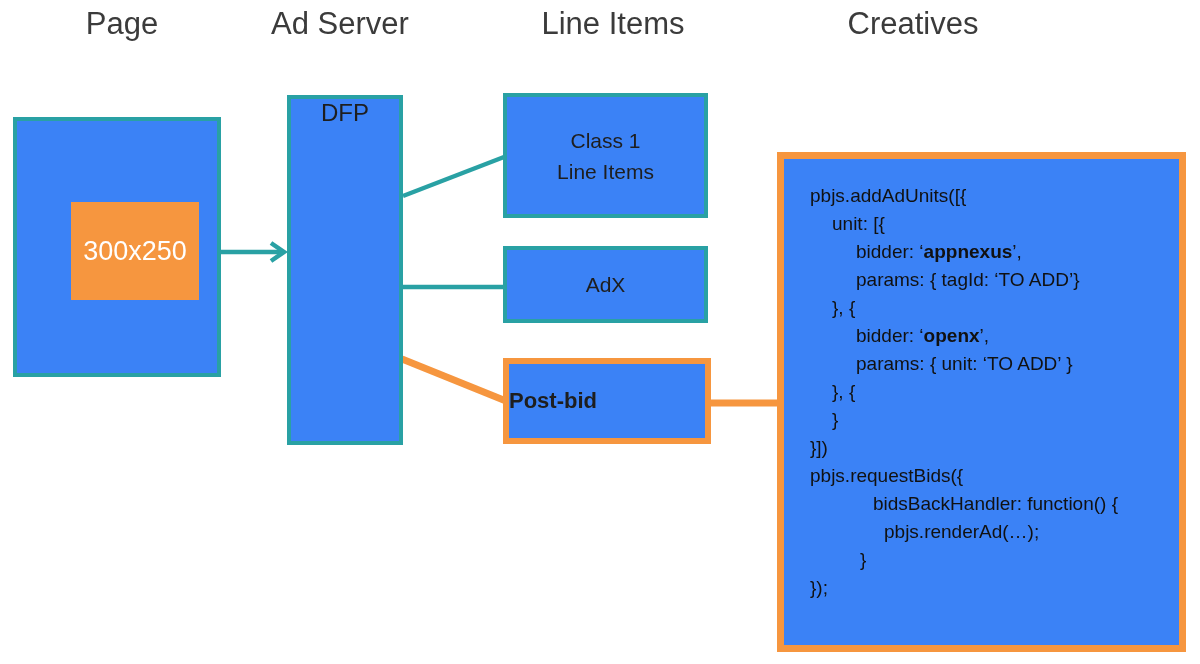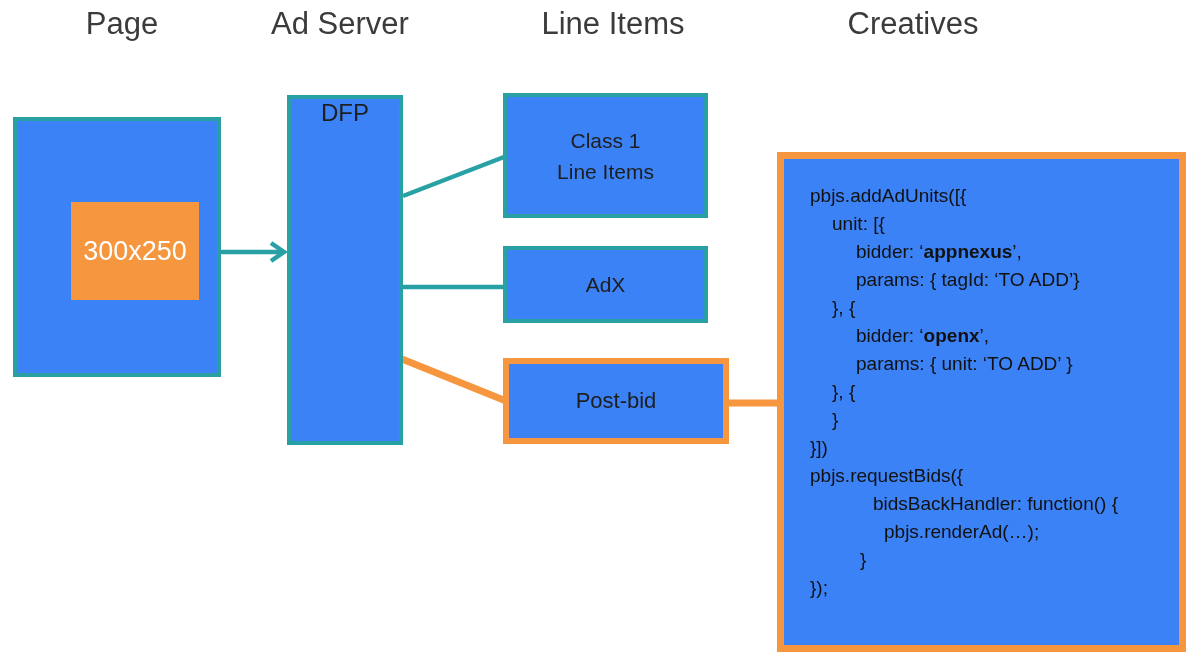--- a/index.html
+++ b/index.html
@@ -63,23 +63,23 @@
   }
 
   .adx-box {
     left: 503px; top: 246px; width: 205px; height: 77px;
     display: flex; align-items: center; justify-content: center;
     font-size: 21px;
     color: var(--label-text, #1E1E1E);
   }
 
   .postbid-box {
-    left: 503px; top: 358px; width: 226px; height: 86px;
-    display: flex; align-items: center; justify-content: center;
-    font-size: 22px; font-weight: normal;
+    left: 503px; top: 358px; width: 208px; height: 86px;
+    display: flex; align-items: center; 
+    font-size: 22px; font-weight: bold;
     color: var(--label-text, #1E1E1E);
   }
 
   .creatives-box {
     left: 777px; top: 152px; width: 409px; height: 500px;
     border-width: 7px;
     padding: 23px 6px 0 26px;
     overflow: hidden;
   }
   .code-line {

